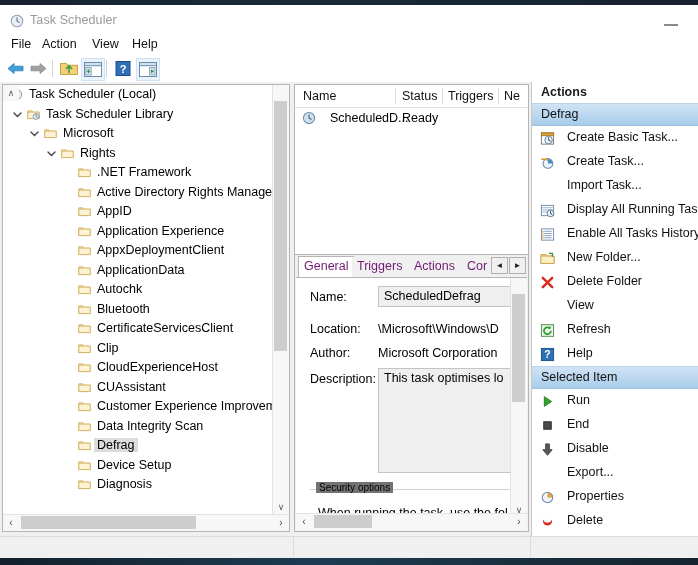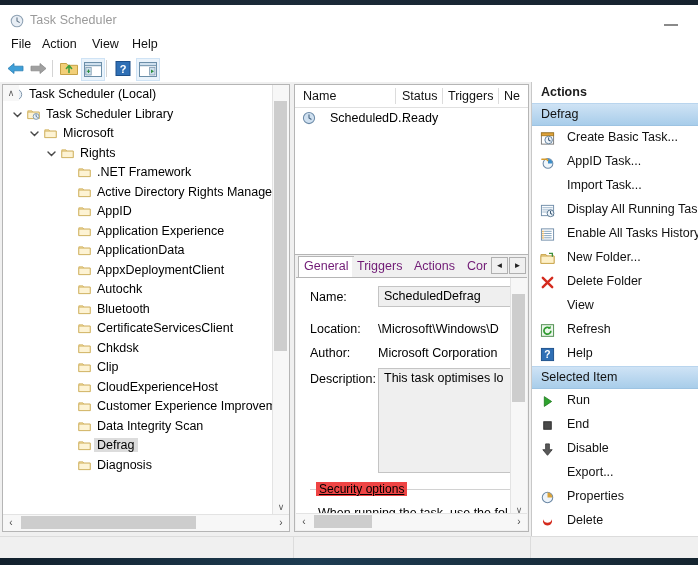--- a/index.html
+++ b/index.html
@@ -77,21 +77,21 @@
   .tab{position:absolute;top:2px;height:20px;font-size:12.5px;color:#701a75;
     padding:2px 5px 0 5px;box-sizing:border-box;background:#f0f0f0;}
   .tab.active{background:#fff;border:1px solid #b5b5b5;border-bottom:none;top:1px;height:21px;}
   .tab-spin{position:absolute;top:2px;width:17px;height:17px;background:#f0f0f0;
     border:1px solid #b0b0b0;box-sizing:border-box;font-size:8px;text-align:center;line-height:15px;color:#222;}
   .det-body{position:absolute;left:1px;top:22px;right:1px;bottom:17px;background:#fff;border-top:1px solid #b5b5b5;overflow:hidden;}
   .fld-lbl{position:absolute;font-size:12.5px;color:#000;}
   .fld-box{position:absolute;background:#efefef;border:1px solid #c4c4c4;box-sizing:border-box;}
   .fld-txt{position:absolute;font-size:12.5px;color:#000;white-space:nowrap;}
   .grp-line{position:absolute;height:1px;background:#d2d2d2;}
-  .grp-lbl{position:absolute;font-size:12px;color:#000;background:#ef4444;padding:0 3px;text-decoration:underline;}
+  .grp-lbl{position:absolute;font-size:10px;color:#000;background:#737373;padding:0 3px;}
 
   
   .act-pane{position:absolute;left:531px;top:0;width:167px;height:454px;
     background:#fff;border-left:1px solid #c8c8c8;overflow:hidden;}
   .act-title{position:absolute;left:0;right:0;top:0;height:21px;background:#fff;
     border-bottom:1px solid #dcdcdc;}
   .act-title span{position:absolute;left:9px;top:3px;font-size:12.5px;font-weight:bold;color:#1b1b1b;}
   .act-hdr{position:absolute;left:0;right:0;height:21px;
     background:linear-gradient(180deg,#cfe3f5,#a8cdea);border-top:1px solid #b9d5ee;border-bottom:1px solid #9dc3e2;}
   .act-hdr span{position:absolute;left:9px;top:3px;font-size:12.5px;color:#111;}
@@ -228,34 +228,34 @@
               <path d="M1 3.5h5l1.2 1.6H15V13H1z" fill="#f7e2a8" stroke="#cbab55" stroke-width="1"></path>
               <path d="M1 5.1h14V13H1z" fill="#fdf3d4" stroke="#cbab55" stroke-width=".9"></path>
             </svg>
             <div class="lbl" style="left: 94px;">Application Experience</div>
           </div>
           <div class="tree-row">
             <svg viewBox="0 0 16 16" class="ic" style="left: 74px;">
               <path d="M1 3.5h5l1.2 1.6H15V13H1z" fill="#f7e2a8" stroke="#cbab55" stroke-width="1"></path>
               <path d="M1 5.1h14V13H1z" fill="#fdf3d4" stroke="#cbab55" stroke-width=".9"></path>
             </svg>
+            <div class="lbl" style="left: 94px;">AppxDeploymentClient</div>
+          </div>
+          <div class="tree-row">
+            <svg viewBox="0 0 16 16" class="ic" style="left: 74px;">
+              <path d="M1 3.5h5l1.2 1.6H15V13H1z" fill="#f7e2a8" stroke="#cbab55" stroke-width="1"></path>
+              <path d="M1 5.1h14V13H1z" fill="#fdf3d4" stroke="#cbab55" stroke-width=".9"></path>
+            </svg>
             <div class="lbl" style="left: 94px;">ApplicationData</div>
           </div>
           <div class="tree-row">
             <svg viewBox="0 0 16 16" class="ic" style="left: 74px;">
               <path d="M1 3.5h5l1.2 1.6H15V13H1z" fill="#f7e2a8" stroke="#cbab55" stroke-width="1"></path>
               <path d="M1 5.1h14V13H1z" fill="#fdf3d4" stroke="#cbab55" stroke-width=".9"></path>
             </svg>
-            <div class="lbl" style="left: 94px;">AppxDeploymentClient</div>
-          </div>
-          <div class="tree-row">
-            <svg viewBox="0 0 16 16" class="ic" style="left: 74px;">
-              <path d="M1 3.5h5l1.2 1.6H15V13H1z" fill="#f7e2a8" stroke="#cbab55" stroke-width="1"></path>
-              <path d="M1 5.1h14V13H1z" fill="#fdf3d4" stroke="#cbab55" stroke-width=".9"></path>
-            </svg>
             <div class="lbl" style="left: 94px;">Autochk</div>
           </div>
           <div class="tree-row">
             <svg viewBox="0 0 16 16" class="ic" style="left: 74px;">
               <path d="M1 3.5h5l1.2 1.6H15V13H1z" fill="#f7e2a8" stroke="#cbab55" stroke-width="1"></path>
               <path d="M1 5.1h14V13H1z" fill="#fdf3d4" stroke="#cbab55" stroke-width=".9"></path>
             </svg>
             <div class="lbl" style="left: 94px;">Bluetooth</div>
           </div>
           <div class="tree-row">
@@ -263,56 +263,63 @@
               <path d="M1 3.5h5l1.2 1.6H15V13H1z" fill="#f7e2a8" stroke="#cbab55" stroke-width="1"></path>
               <path d="M1 5.1h14V13H1z" fill="#fdf3d4" stroke="#cbab55" stroke-width=".9"></path>
             </svg>
             <div class="lbl" style="left: 94px;">CertificateServicesClient</div>
           </div>
           <div class="tree-row">
             <svg viewBox="0 0 16 16" class="ic" style="left: 74px;">
               <path d="M1 3.5h5l1.2 1.6H15V13H1z" fill="#f7e2a8" stroke="#cbab55" stroke-width="1"></path>
               <path d="M1 5.1h14V13H1z" fill="#fdf3d4" stroke="#cbab55" stroke-width=".9"></path>
             </svg>
-            <div class="lbl" style="left: 94px;">Chkdsk</div>
-          </div>
-          <div class="tree-row">
-            <svg viewBox="0 0 16 16" class="ic" style="left: 74px;">
-              <path d="M1 3.5h5l1.2 1.6H15V13H1z" fill="#f7e2a8" stroke="#cbab55" stroke-width="1"></path>
-              <path d="M1 5.1h14V13H1z" fill="#fdf3d4" stroke="#cbab55" stroke-width=".9"></path>
-            </svg>
             <div class="lbl" style="left: 94px;">Clip</div>
           </div>
           <div class="tree-row">
             <svg viewBox="0 0 16 16" class="ic" style="left: 74px;">
               <path d="M1 3.5h5l1.2 1.6H15V13H1z" fill="#f7e2a8" stroke="#cbab55" stroke-width="1"></path>
               <path d="M1 5.1h14V13H1z" fill="#fdf3d4" stroke="#cbab55" stroke-width=".9"></path>
             </svg>
             <div class="lbl" style="left: 94px;">CloudExperienceHost</div>
           </div>
           <div class="tree-row">
             <svg viewBox="0 0 16 16" class="ic" style="left: 74px;">
               <path d="M1 3.5h5l1.2 1.6H15V13H1z" fill="#f7e2a8" stroke="#cbab55" stroke-width="1"></path>
               <path d="M1 5.1h14V13H1z" fill="#fdf3d4" stroke="#cbab55" stroke-width=".9"></path>
             </svg>
+            <div class="lbl" style="left: 94px;">CUAssistant</div>
+          </div>
+          <div class="tree-row">
+            <svg viewBox="0 0 16 16" class="ic" style="left: 74px;">
+              <path d="M1 3.5h5l1.2 1.6H15V13H1z" fill="#f7e2a8" stroke="#cbab55" stroke-width="1"></path>
+              <path d="M1 5.1h14V13H1z" fill="#fdf3d4" stroke="#cbab55" stroke-width=".9"></path>
+            </svg>
             <div class="lbl" style="left: 94px;">Customer Experience Improvement Program</div>
           </div>
           <div class="tree-row">
             <svg viewBox="0 0 16 16" class="ic" style="left: 74px;">
               <path d="M1 3.5h5l1.2 1.6H15V13H1z" fill="#f7e2a8" stroke="#cbab55" stroke-width="1"></path>
               <path d="M1 5.1h14V13H1z" fill="#fdf3d4" stroke="#cbab55" stroke-width=".9"></path>
             </svg>
             <div class="lbl" style="left: 94px; text-align: right;">Data Integrity Scan</div>
           </div>
           <div class="tree-row sel">
             <svg viewBox="0 0 16 16" class="ic" style="left: 74px;">
               <path d="M1 3.5h5l1.2 1.6H15V13H1z" fill="#f7e2a8" stroke="#cbab55" stroke-width="1"></path>
               <path d="M1 5.1h14V13H1z" fill="#fdf3d4" stroke="#cbab55" stroke-width=".9"></path>
             </svg>
             <div class="lbl" style="left: 94px;">Defrag</div>
+          </div>
+          <div class="tree-row">
+            <svg viewBox="0 0 16 16" class="ic" style="left: 74px;">
+              <path d="M1 3.5h5l1.2 1.6H15V13H1z" fill="#f7e2a8" stroke="#cbab55" stroke-width="1"></path>
+              <path d="M1 5.1h14V13H1z" fill="#fdf3d4" stroke="#cbab55" stroke-width=".9"></path>
+            </svg>
+            <div class="lbl" style="left: 94px;">Device Setup</div>
           </div>
           <div class="tree-row">
             <svg viewBox="0 0 16 16" class="ic" style="left: 74px;">
               <path d="M1 3.5h5l1.2 1.6H15V13H1z" fill="#f7e2a8" stroke="#cbab55" stroke-width="1"></path>
               <path d="M1 5.1h14V13H1z" fill="#fdf3d4" stroke="#cbab55" stroke-width=".9"></path>
             </svg>
             <div class="lbl" style="left: 94px;">Diagnosis</div>
           </div>
           <div class="tree-row"></div>
         </div>
@@ -416,21 +423,21 @@
               <path d="M9.2 7.2v2.4l1.7 1.1" stroke="#3d5c78" stroke-width="1.1" fill="none" stroke-linecap="round"></path>
             </svg>
             <div class="lbl">Create Basic Task...</div>
           </div>
           <div class="act-item" style="top: 68px;">
             <svg viewBox="0 0 16 16" class="ic">
               <circle cx="8.5" cy="9" r="5.2" fill="#f0f6fb" stroke="#6b88a5" stroke-width="1.1"></circle>
               <path d="M8.5 4.3 A4.8 4.8 0 0 1 13.2 9 L8.5 9 Z" fill="#3d8ec9"></path>
               <path d="M2 4.5h5.2l1 1.3" fill="none" stroke="#d59b2c" stroke-width="1.6" stroke-linecap="round"></path>
             </svg>
-            <div class="lbl">AppID Task...</div>
+            <div class="lbl">Create Task...</div>
           </div>
           <div class="act-item" style="top: 92px;">
             <div class="lbl">Import Task...</div>
           </div>
           <div class="act-item" style="top: 116px;">
             <svg viewBox="0 0 16 16" class="ic">
               <rect x="1.5" y="2.5" width="13" height="11" fill="#fbfdff" stroke="#6f8ca8" stroke-width="1"></rect>
               <path d="M2.5 5h11M2.5 7.3h11M2.5 9.6h7" stroke="#9db6cc" stroke-width="1"></path>
               <circle cx="11.2" cy="11" r="3.6" fill="#eef5fb" stroke="#5a7791" stroke-width="1"></circle>
               <path d="M11.2 8.9v2.1l1.5 1" stroke="#3a5772" stroke-width="1.1" fill="none" stroke-linecap="round"></path>

